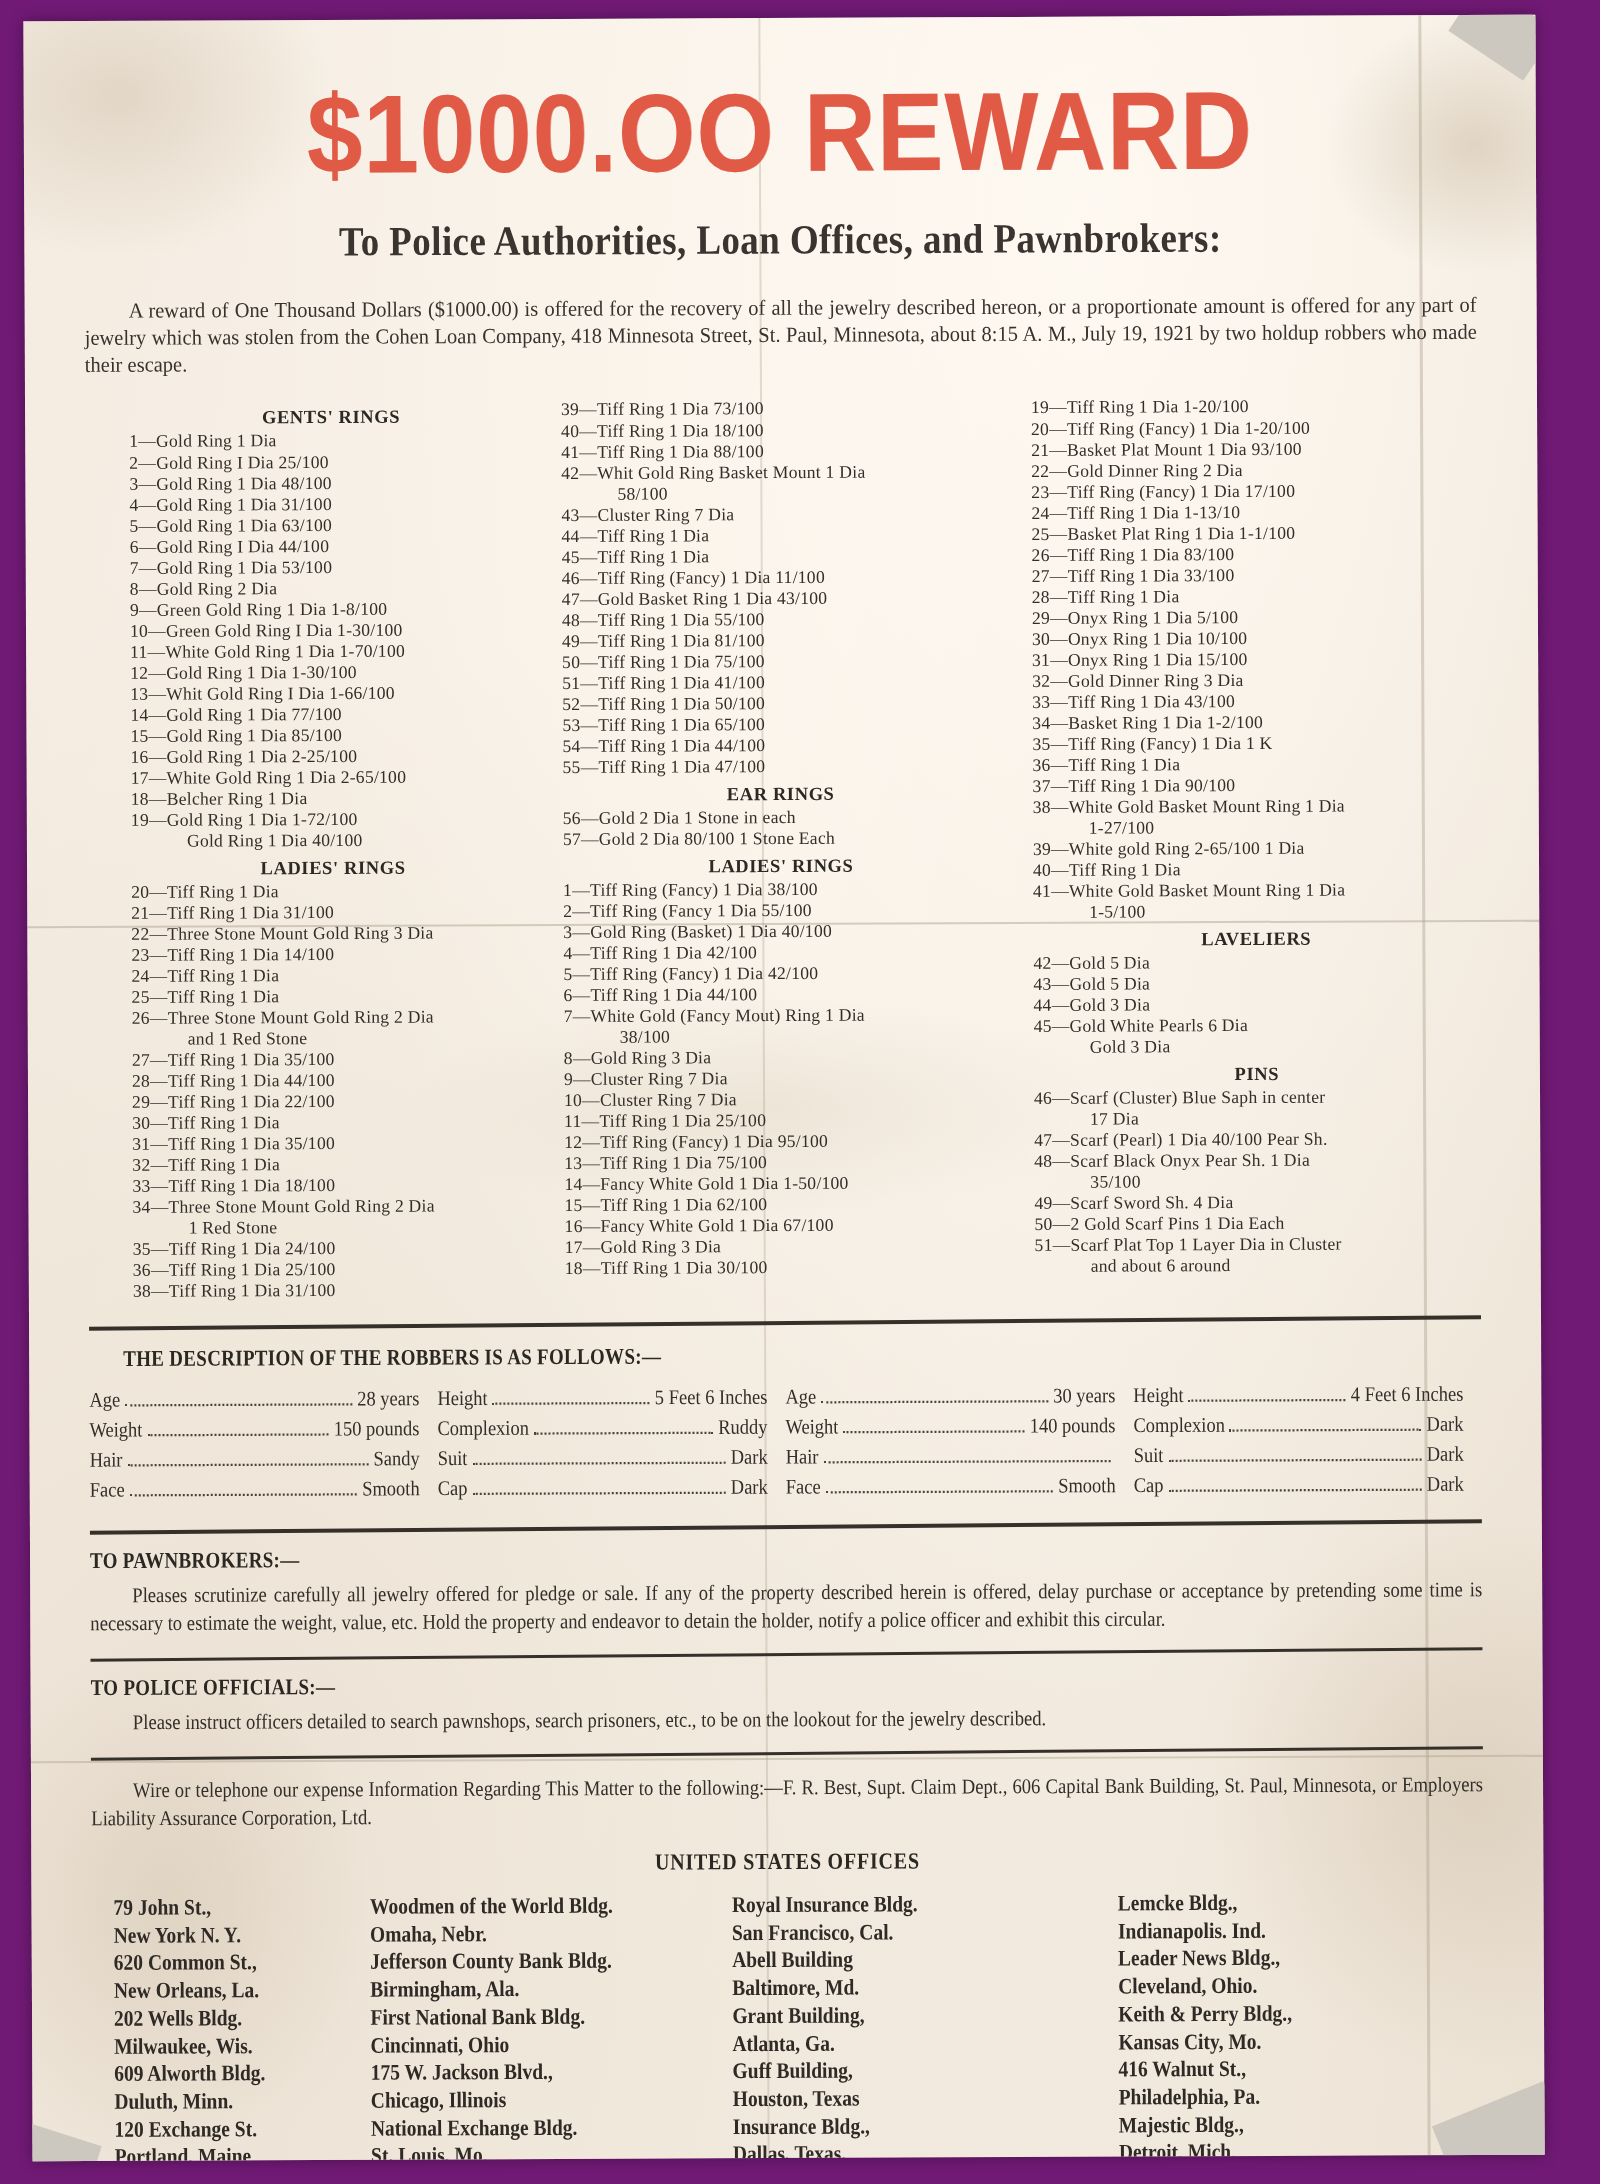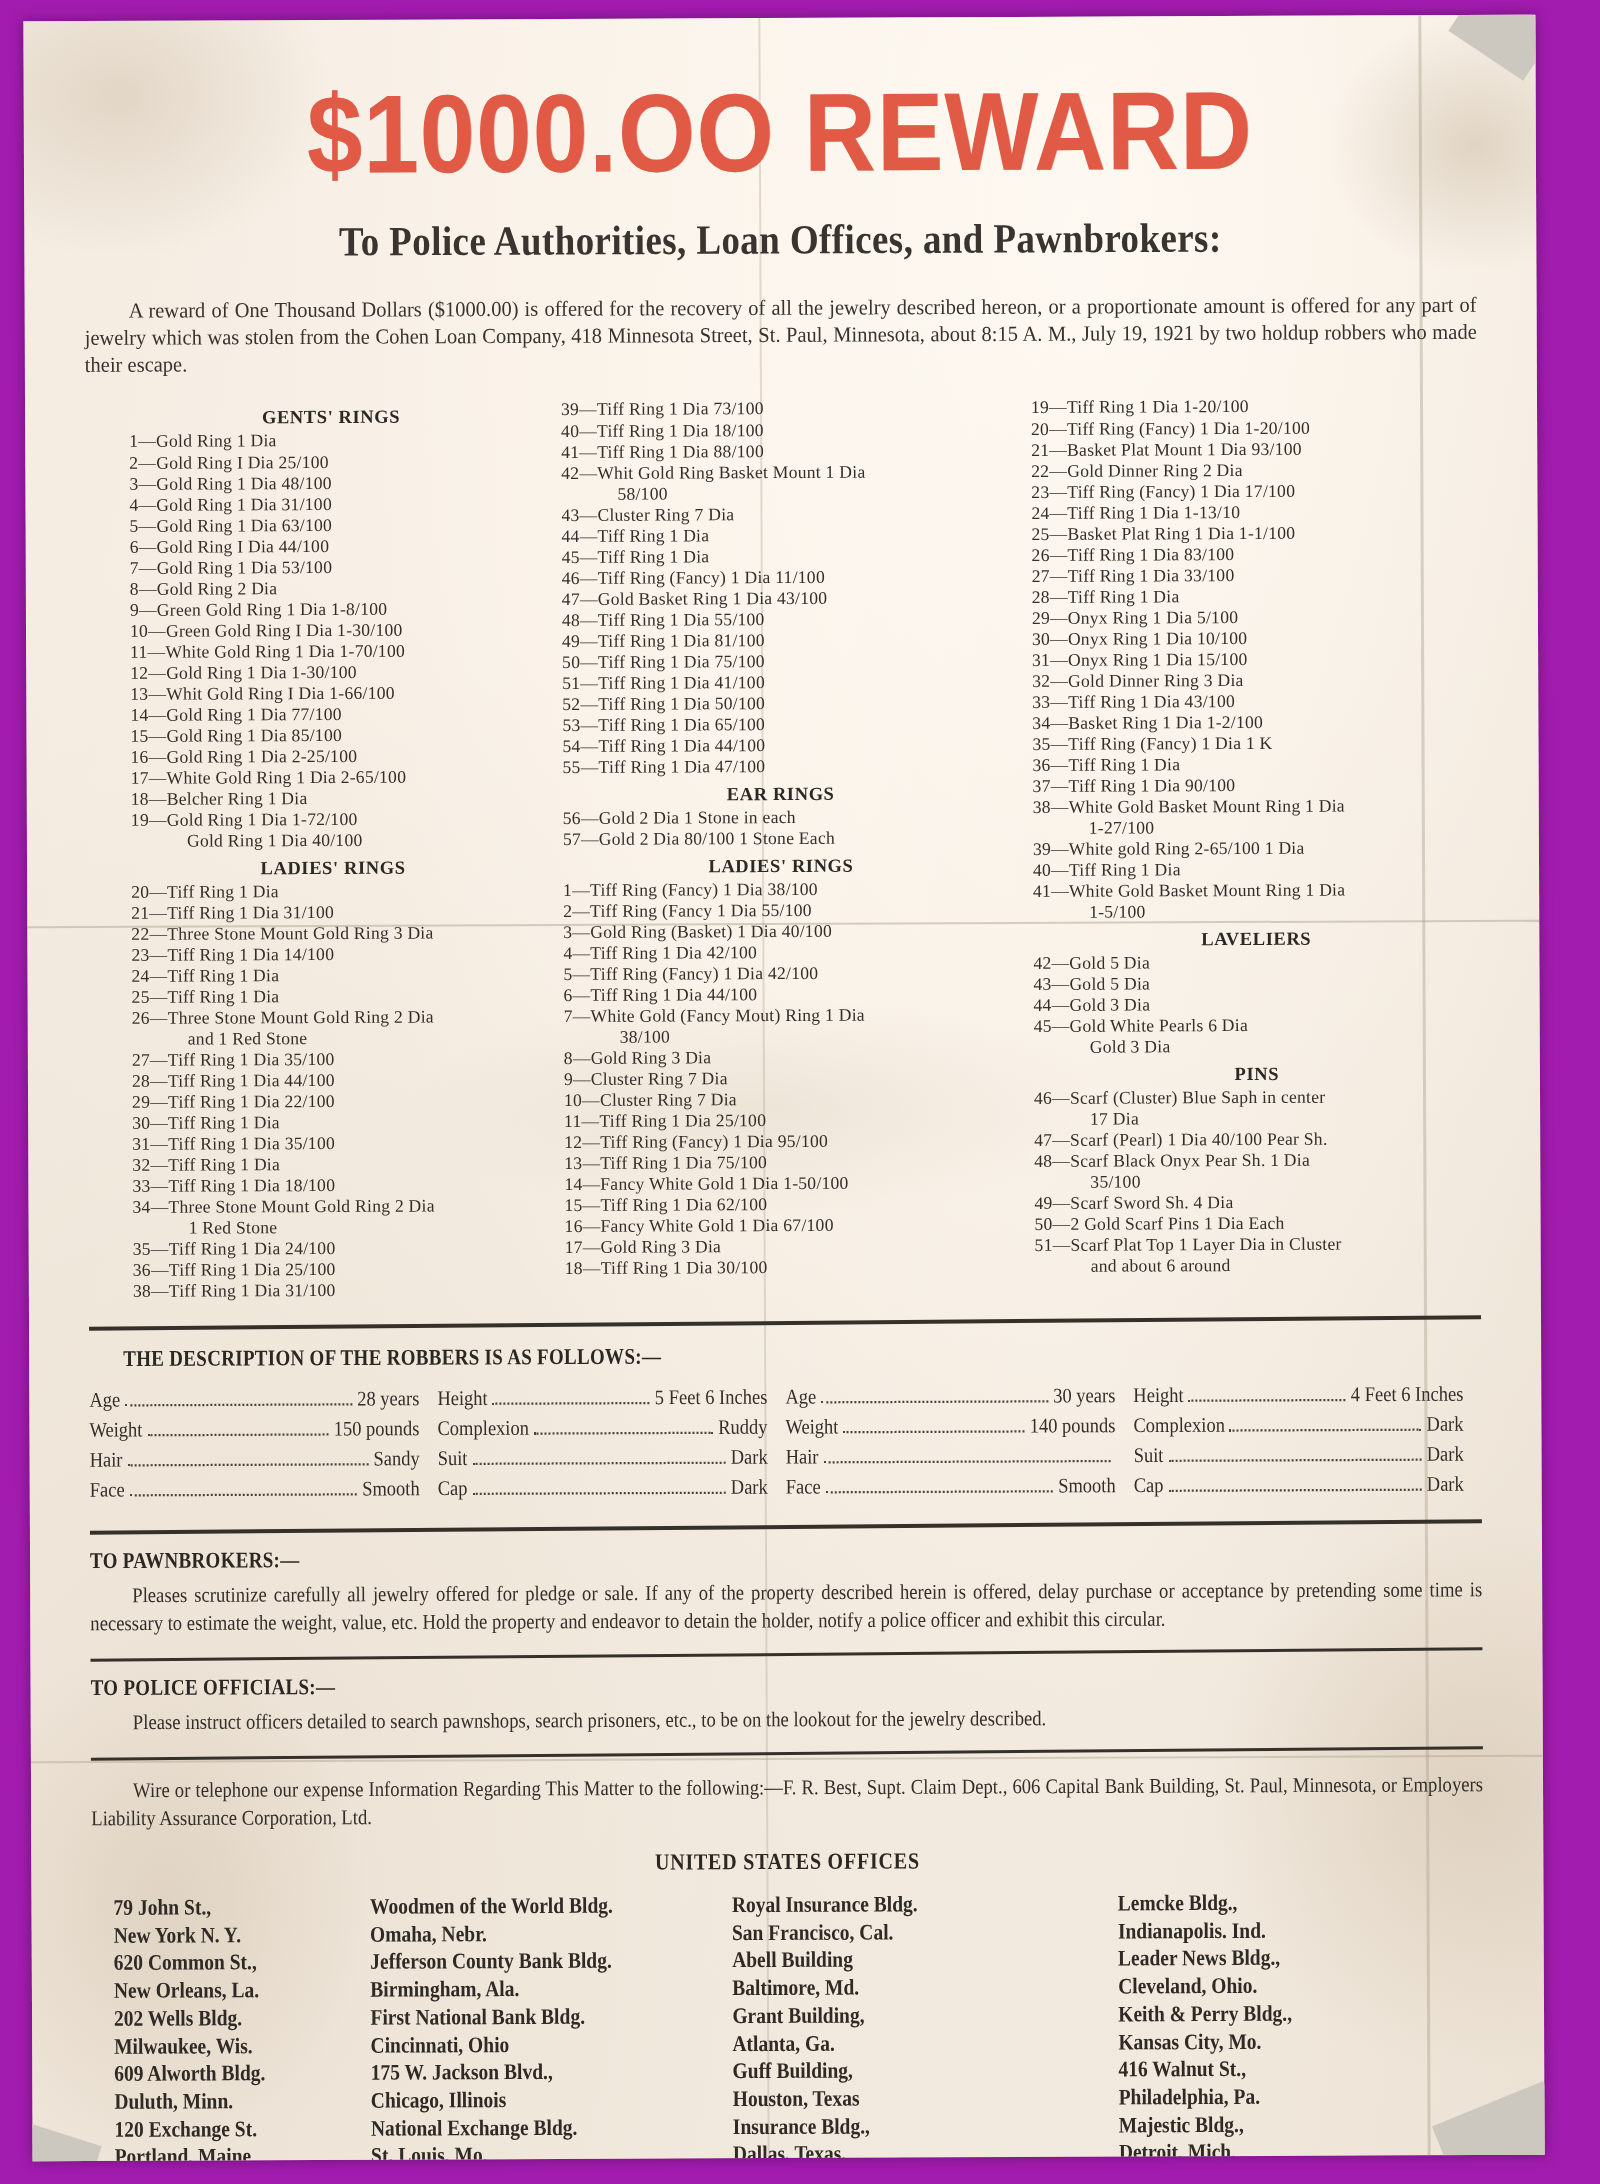--- a/index.html
+++ b/index.html
@@ -5,21 +5,21 @@
   html, body {
     margin: 0;
     padding: 0;
     background: #b9b5ac;
   }
   #page {
     position: relative;
     width: 1600px;
     height: 2184px;
     overflow: hidden;
-    background: #a21caf;
+    background: #701a75;
     font-family: "Liberation Serif", serif;
   }
   
   #sheet {
     position: absolute;
     left: 28px;
     top: 18px;
     width: 1512px;
     height: 2140px;
     background:

